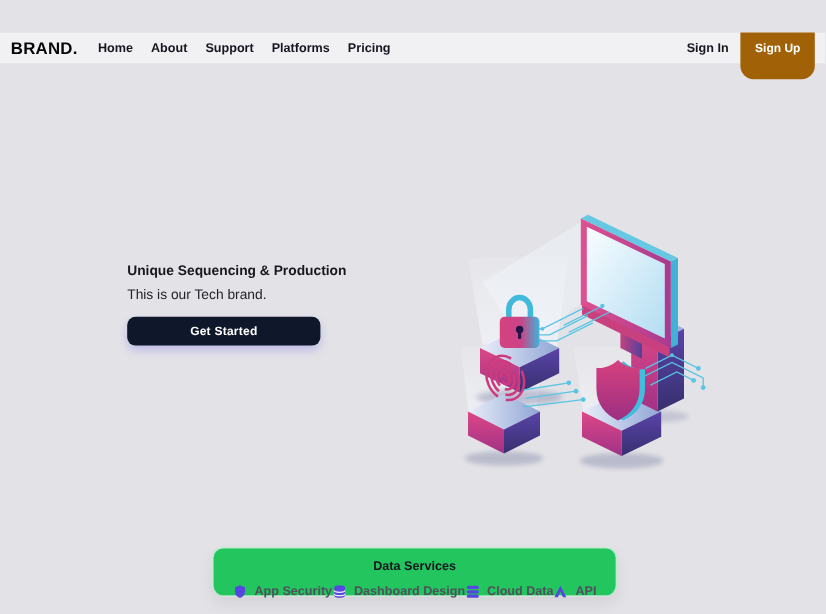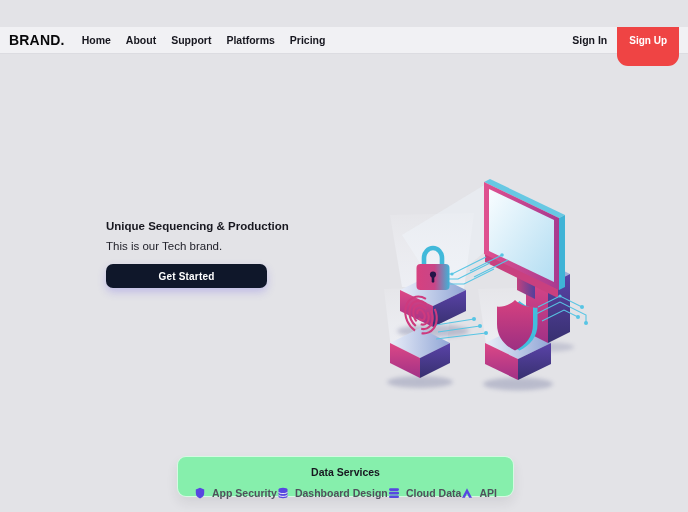--- a/index.html
+++ b/index.html
@@ -8,40 +8,40 @@
   .page { position:relative; width:688px; height:512px; background:#e3e3e7; overflow:hidden;margin-top:27px; }
 
   
   .navbar { position:relative; height:27px; background:#f1f1f4; border-bottom:1px solid #dcdce1;
             display:flex; align-items:center; padding:0 9px; }
   .logo { font-size:14px; font-weight:800; color:#070709; letter-spacing:.2px; cursor:pointer; }
   .nav-links { display:flex; gap:15px; margin-left:17px; }
   .nav-links a { font-size:10.5px; font-weight:600; color:#16161e; text-decoration:none; cursor:pointer; }
   .nav-right { margin-left:auto; display:flex; align-items:center; gap:10px; }
   .sign-in { font-size:10.5px; font-weight:600; color:#16161e; text-decoration:none; cursor:pointer; }
-  .sign-up { background:#ef4444; color:#ffffff; border:none; border-radius:11px;
+  .sign-up { background:#a16207; color:#ffffff; border:none; border-radius:11px;
              padding:20px 12px; font-size:10px; font-weight:600; cursor:pointer;
              font-family:"Liberation Sans", sans-serif; }
 
   
   .hero-copy { position:absolute; left:106px; top:193px; width:230px; }
   .eyebrow { font-size:11.5px; font-weight:600; color:#17171f; }
   .hero-copy h1 { font-size:31px; line-height:33px; font-weight:800; letter-spacing:-.3px;
                   color:#0b0b13; margin-top:6px; max-width:216px; }
   .subheading { font-size:11.5px; font-weight:500; color:#22222b; margin-top:8px; }
   .cta { margin-top:12px; width:161px; height:24px; background:#0f172a; color:#fff; border:none;
          border-radius:7px; font-size:10px; font-weight:600; letter-spacing:.2px; cursor:pointer;
          font-family:"Liberation Sans", sans-serif; box-shadow:0 4px 8px rgba(87,70,226,.25); }
 
   
   .illo { position:absolute; left:390px; top:148px; width:200px; height:215px; overflow:visible; }
 
   
   .services-card { position:absolute; left:177px; top:429px; width:337px; height:41px;
-                   background:#86efac; border-radius:9px; border:1px solid rgba(255,255,255,.65);
+                   background:#22c55e; border-radius:9px; border:1px solid rgba(255,255,255,.65);
                    box-shadow:0 6px 12px rgba(40,40,60,.09); padding-top:9px; }
   .svc-title { text-align:center; font-size:10.5px; font-weight:700; color:#17171f; }
   .svc-row { display:flex; align-items:center; justify-content:space-between; padding:9px 16px 0 16px; }
   .svc-item { display:flex; align-items:flex-start; gap:6px; cursor:pointer; }
   .svc-item span { font-size:10.5px; font-weight:600; color:#50505c; }
   .svc-item svg { width:12px; height:12px; flex:0 0 auto; }
 </style>
 </head>
 <body>
 

